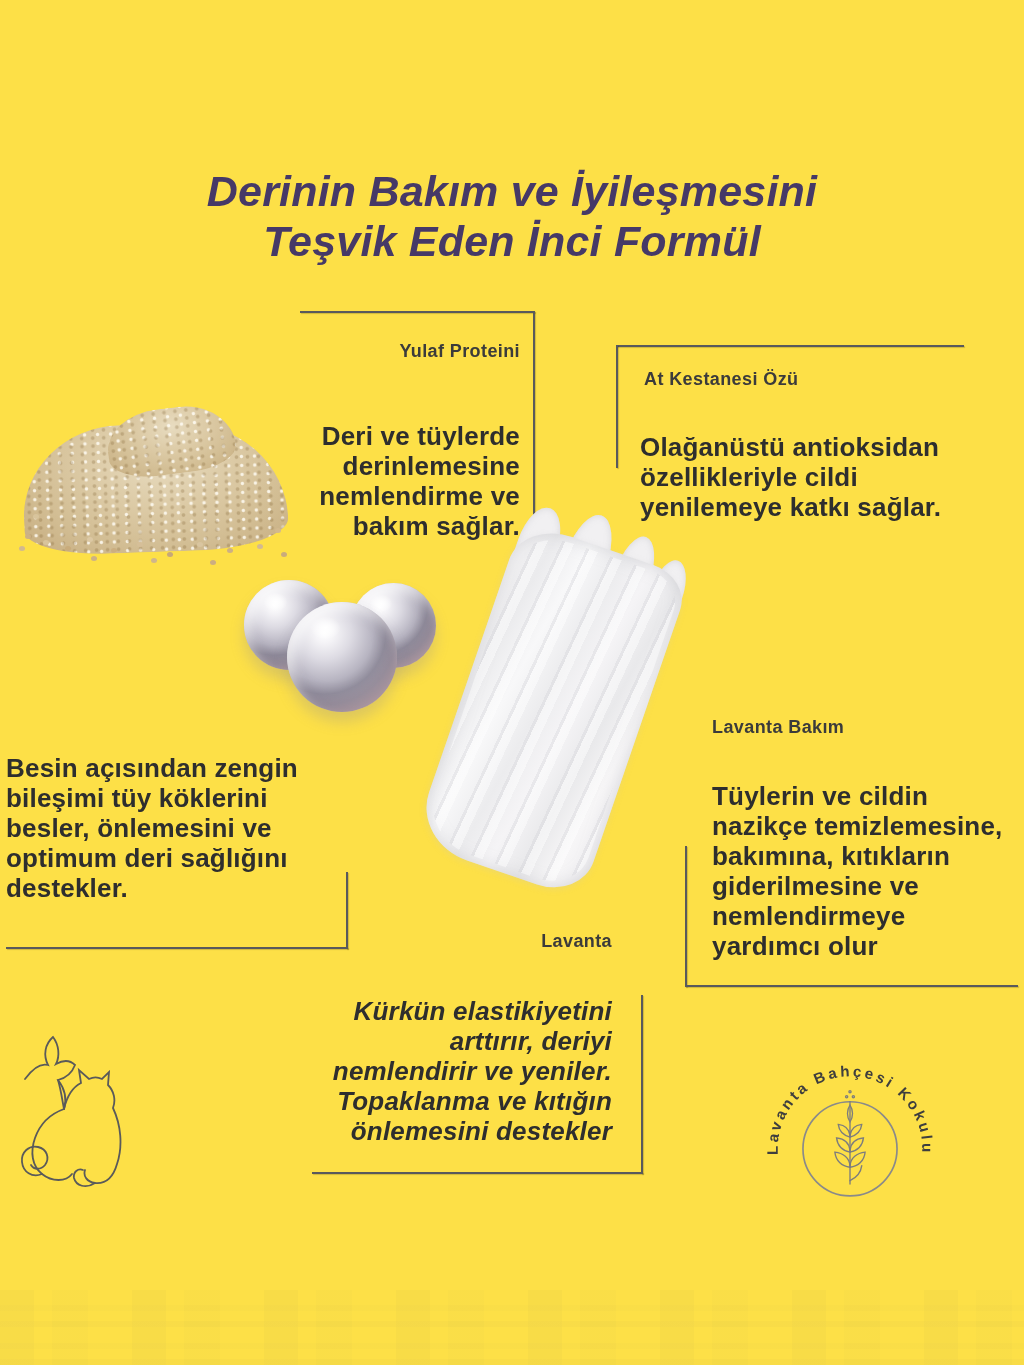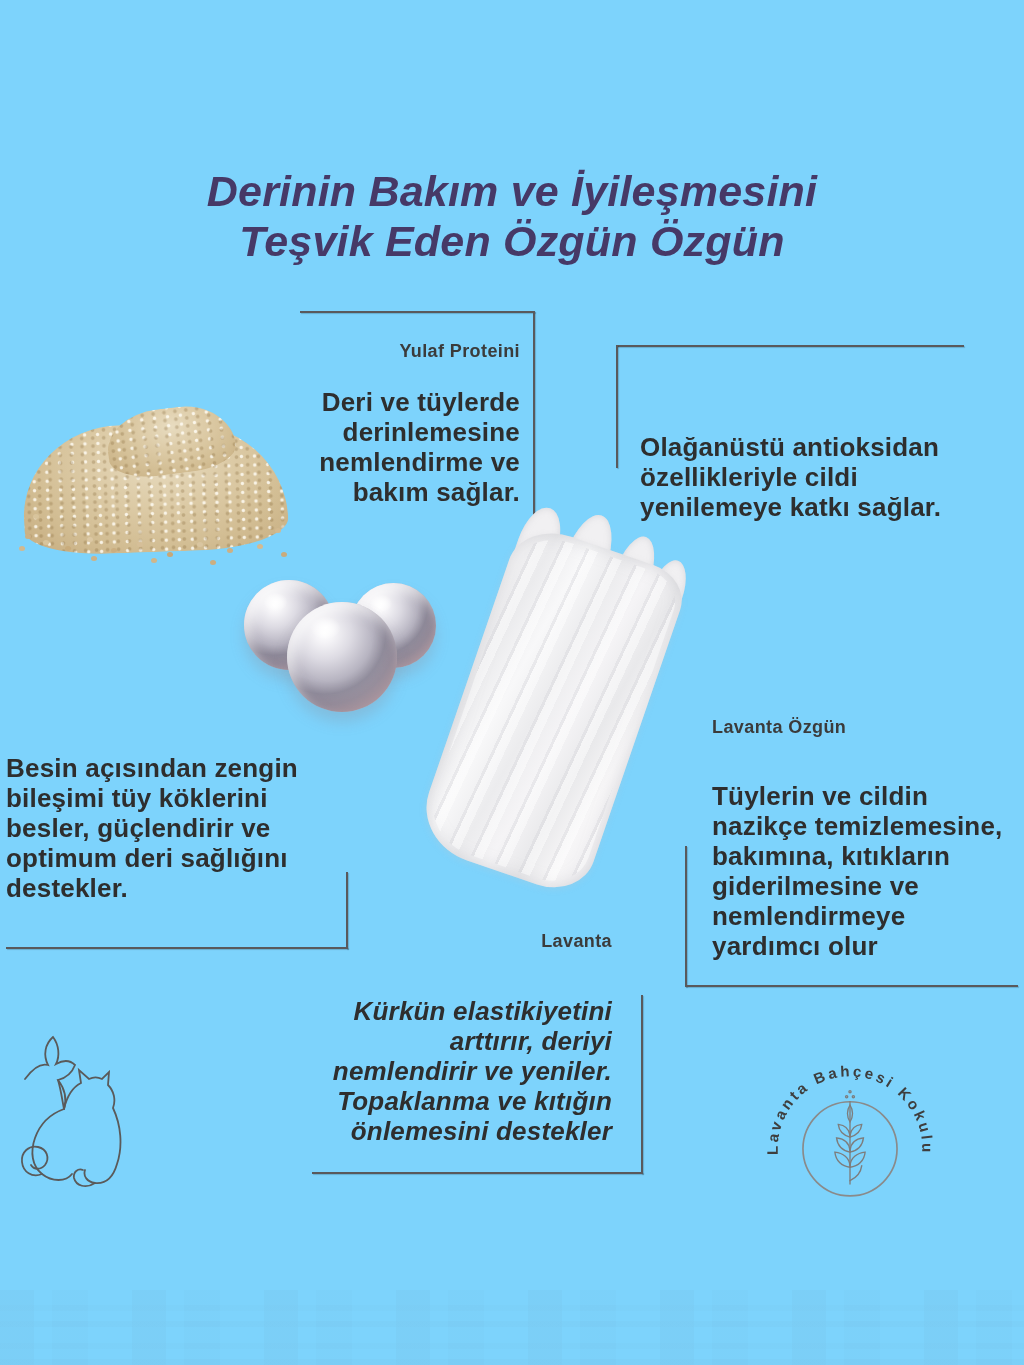--- a/index.html
+++ b/index.html
@@ -1,18 +1,18 @@
 <!DOCTYPE html>
 <html><head>
 <meta charset="utf-8">
 <style>
   html,body{margin:0;padding:0;background:#ffffff;}
   #canvas{
     position:relative;width:1024px;height:1365px;margin:0 auto;
-    background:#7dd3fc;overflow:hidden;
+    background:#fde047;overflow:hidden;
     font-family:"Liberation Sans","DejaVu Sans",sans-serif;
   }
   
   .title{
     position:absolute;left:0;top:166px;width:1024px;text-align:center;
     color:#463967;font-weight:700;font-style:italic;
     font-size:43px;line-height:50px;letter-spacing:.2px;
   }
   
   .ln{position:absolute;background:#59595c;box-shadow:1px 1px 1px rgba(0,0,0,.18);}
@@ -25,21 +25,21 @@
   .ln-lav-left    {left:685px;top:846px;width:2px;height:141px;}
   .ln-lav-bottom  {left:685px;top:985px;width:333px;height:2px;}
   .ln-pan-right   {left:641px;top:995px;width:2px;height:179px;}
   .ln-pan-bottom  {left:312px;top:1172px;width:331px;height:2px;}
   
   .heading{position:absolute;font-size:18px;font-weight:700;color:#3b3b3b;letter-spacing:.4px;}
   .body{position:absolute;font-size:26px;font-weight:700;color:#2e2e2e;
         line-height:30px;letter-spacing:.2px;white-space:pre-line;}
   .t-right{text-align:right;}
   .h-yulaf{left:240px;top:341px;width:280px;}
-  .b-yulaf{left:220px;top:387px;width:300px;}
+  .b-yulaf{left:220px;top:421px;width:300px;}
   .h-atk  {left:644px;top:369px;width:330px;}
   .b-atk  {left:640px;top:432px;width:360px;}
   .h-inci {left:6px;top:688px;width:320px;}
   .b-inci {left:6px;top:753px;width:340px;}
   .h-lav  {left:712px;top:717px;width:310px;}
   .b-lav  {left:712px;top:781px;width:320px;}
   .h-pan  {left:282px;top:931px;width:330px;}
   .b-pan  {left:282px;top:996px;width:330px;font-style:italic;}
   
   .oats{position:absolute;left:15px;top:408px;width:290px;height:160px;}
@@ -104,51 +104,52 @@
       repeating-linear-gradient(90deg, rgba(90,90,100,.05) 0 34px, transparent 34px 52px, rgba(90,90,100,.035) 52px 88px, transparent 88px 132px),
       repeating-linear-gradient(0deg, rgba(90,90,100,.045) 0 6px, transparent 6px 16px, rgba(90,90,100,.03) 16px 22px, transparent 22px 38px);}
 </style>
 </head>
 <body>
 
 <div id="canvas">
 
   <div class="title">
     <div>Derinin Bakım ve İyileşmesini</div>
-    <div>Teşvik Eden Özgün Özgün</div>
+    <div>Teşvik Eden İnci Formül</div>
   </div>
 
   <div class="ln ln-yulaf-top"></div>
   <div class="ln ln-yulaf-right"></div>
   <div class="ln ln-atk-top"></div>
   <div class="ln ln-atk-left"></div>
   <div class="ln ln-inci-right"></div>
   <div class="ln ln-inci-bottom"></div>
   <div class="ln ln-lav-left"></div>
   <div class="ln ln-lav-bottom"></div>
   <div class="ln ln-pan-right"></div>
   <div class="ln ln-pan-bottom"></div>
 
   <div class="heading t-right h-yulaf">Yulaf Proteini</div>
   <div class="body t-right b-yulaf">Deri ve tüylerde
 derinlemesine
 nemlendirme ve
 bakım sağlar.</div>
 
+  <div class="heading h-atk">At Kestanesi Özü</div>
   <div class="body b-atk">Olağanüstü antioksidan
 özellikleriyle cildi
 yenilemeye katkı sağlar.</div>
 
   <div class="body b-inci">Besin açısından zengin
 bileşimi tüy köklerini
-besler, güçlendirir ve
+besler, önlemesini ve
 optimum deri sağlığını
 destekler.</div>
 
-  <div class="heading h-lav">Lavanta Özgün</div>
+  <div class="heading h-lav">Lavanta Bakım</div>
   <div class="body b-lav">Tüylerin ve cildin
 nazikçe temizlemesine,
 bakımına, kıtıkların
 giderilmesine ve
 nemlendirmeye
 yardımcı olur</div>
 
   <div class="heading t-right h-pan">Lavanta</div>
   <div class="body t-right b-pan">Kürkün elastikiyetini
 arttırır, deriyi

